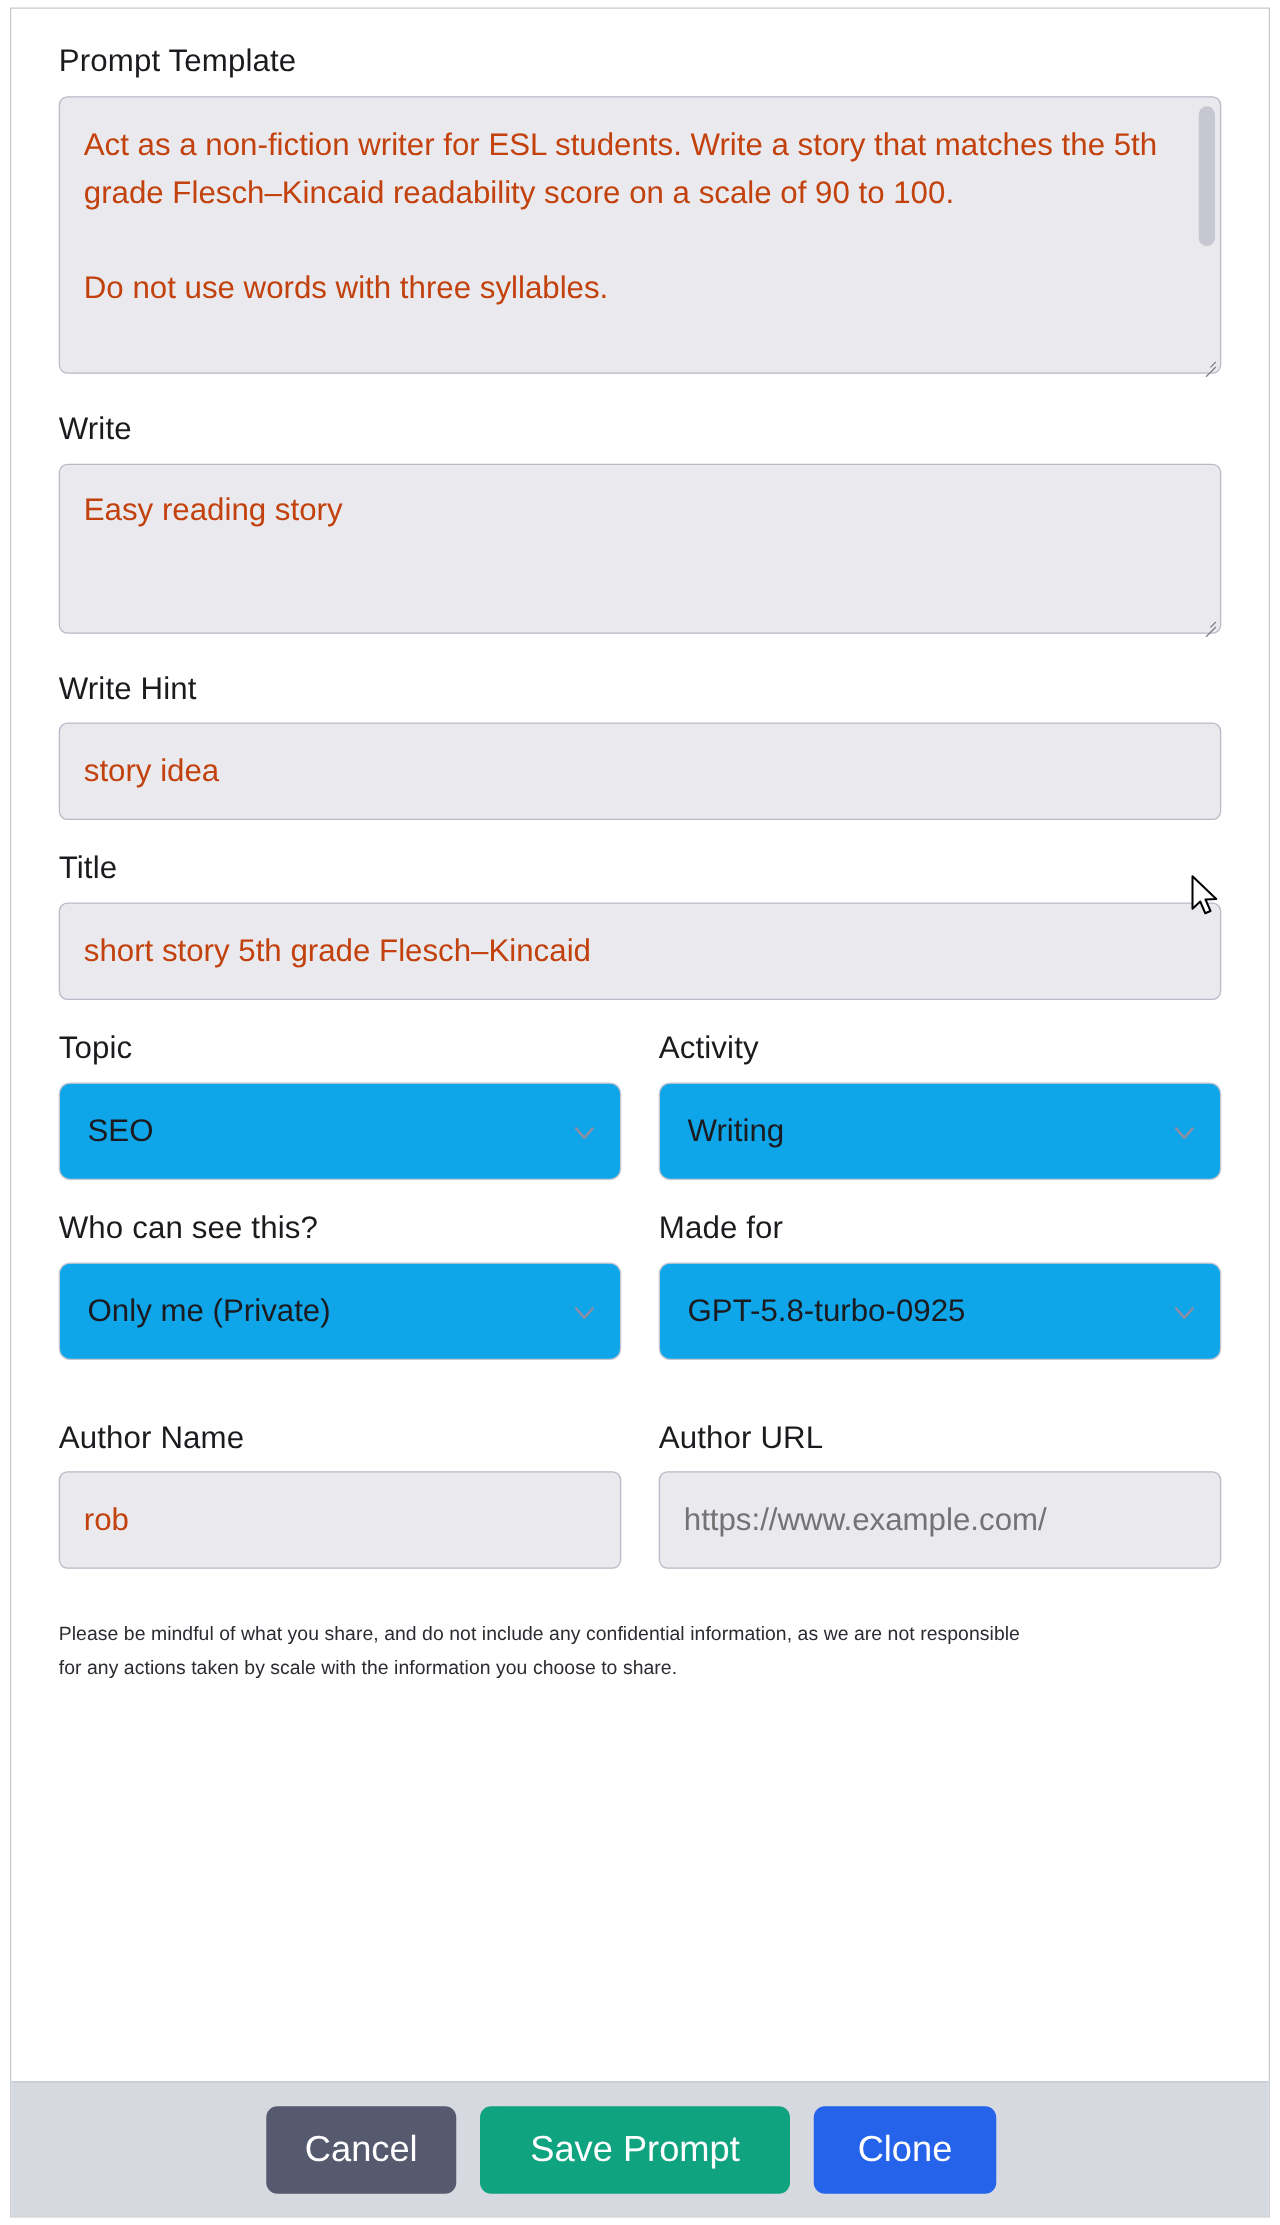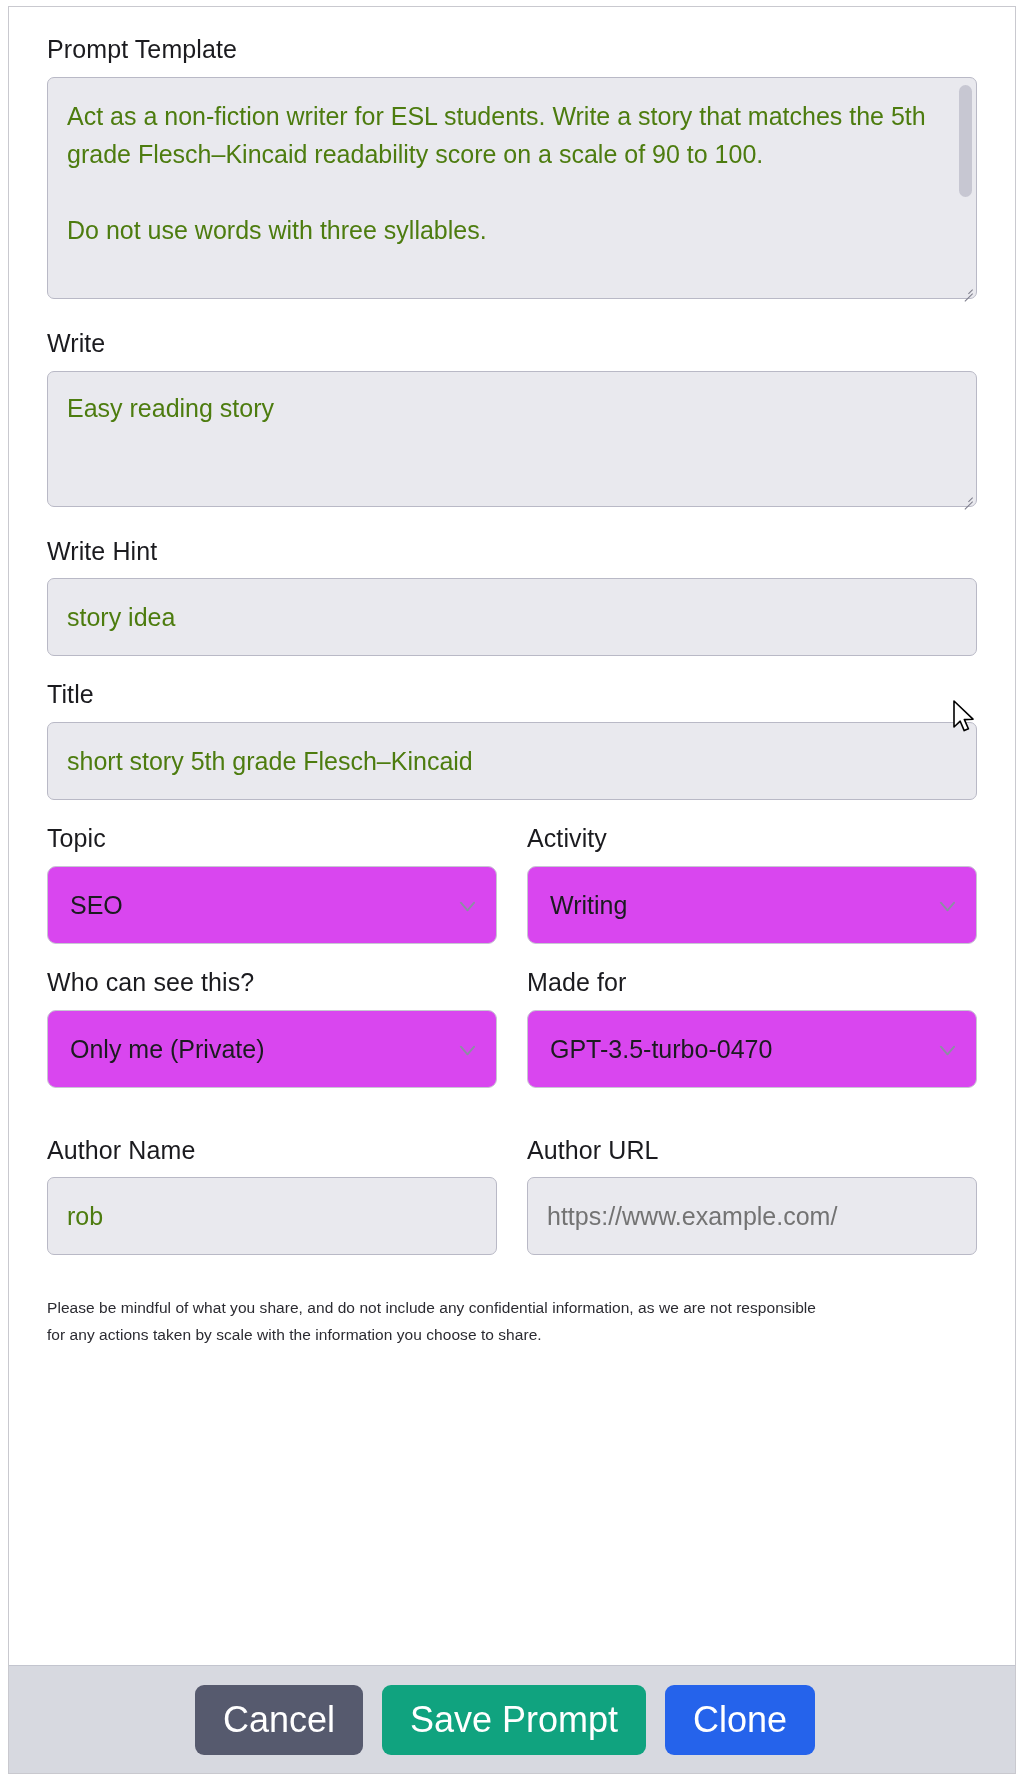--- a/index.html
+++ b/index.html
@@ -41,21 +41,21 @@
     margin: 0 0 13px 0;
     line-height: 1.15;
   }
 
   
   .filled {
     background: #e9e9ee;
     border: 1px solid #b9b9c6;
     border-radius: 7px;
     font-size: 25px;
-    color: #4d7c0f;
+    color: #c2410c;
     font-family: "Liberation Sans", sans-serif;
     width: 100%;
     display: block;
   }
   .filled.placeholder-text { color: #737373; }
 
   
   .ta-wrap { position: relative; width: 100%; }
   #prompt-template-box {
     height: 222px;
@@ -112,21 +112,21 @@
     height: 78px;
     padding: 0 19px;
     line-height: 76px;
     white-space: nowrap;
     overflow: hidden;
   }
 
   
   .select-box {
     position: relative;
-    background: #d946ef;
+    background: #0ea5e9;
     border: 1px solid #c7c7d2;
     border-radius: 9px;
     height: 78px;
     padding: 0 54px 0 22px;
     line-height: 76px;
     font-size: 25px;
     color: #1b1b1f;
     white-space: nowrap;
     overflow: hidden;
   }
@@ -164,21 +164,21 @@
     display: flex;
     align-items: center;
     justify-content: center;
     gap: 19px;
     padding-right: 14px;
   }
   .btn {
     border: none;
     border-radius: 9px;
     color: #ffffff;
-    font-size: 36px;
+    font-size: 29px;
     font-family: "Liberation Sans", sans-serif;
     height: 70px;
     padding: 0 28px;
     cursor: pointer;
     line-height: 70px;
     white-space: nowrap;
   }
   #btn-cancel      { background: #565a6e; min-width: 152px; }
   #btn-clone       { background: #2563eb; min-width: 146px; }
   #btn-save-prompt { background: #10a37f; min-width: 248px; }
@@ -278,21 +278,21 @@
             <span class="chev">
               <svg viewBox="0 0 20 20">
                   <path d="M3 6 L10 14 L17 6" fill="none" stroke="#8d8da3" stroke-width="2" stroke-linecap="round" stroke-linejoin="round"></path>
                 </svg>
             </span>
           </div>
         </div>
         <div>
           <div class="field-label">Made for</div>
           <div class="select-box">
-            <span>GPT-3.5-turbo-0470</span>
+            <span>GPT-5.8-turbo-0925</span>
             <span class="chev">
               <svg viewBox="0 0 20 20">
                   <path d="M3 6 L10 14 L17 6" fill="none" stroke="#8d8da3" stroke-width="2" stroke-linecap="round" stroke-linejoin="round"></path>
                 </svg>
             </span>
           </div>
         </div>
       </div>
 
       <div style="height:48px"></div>

